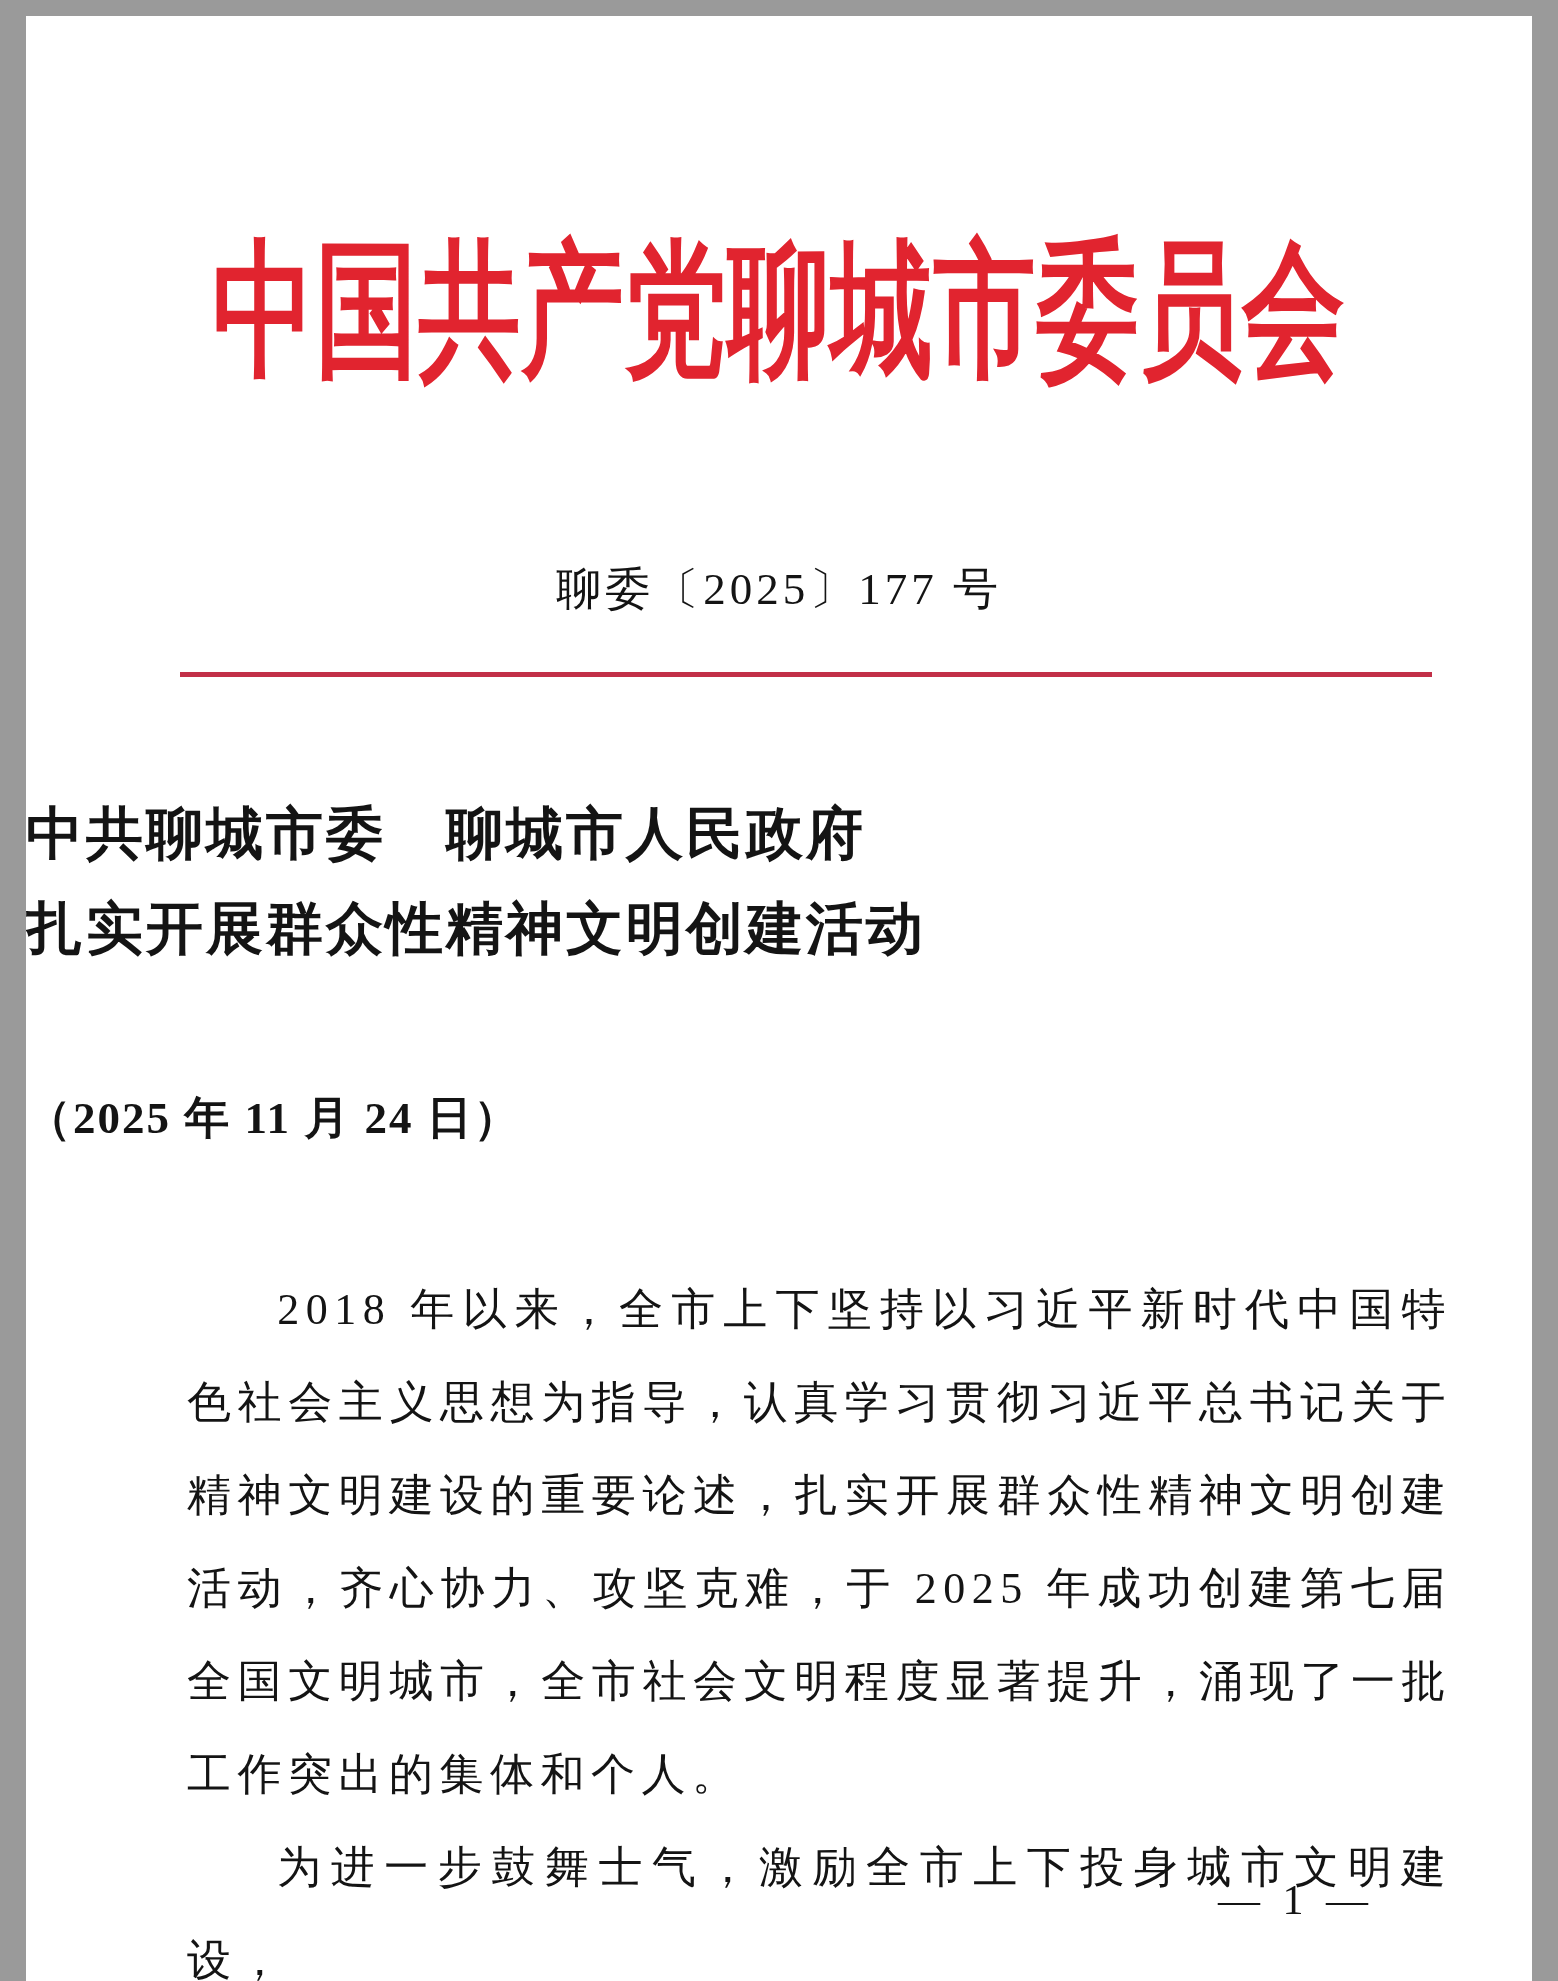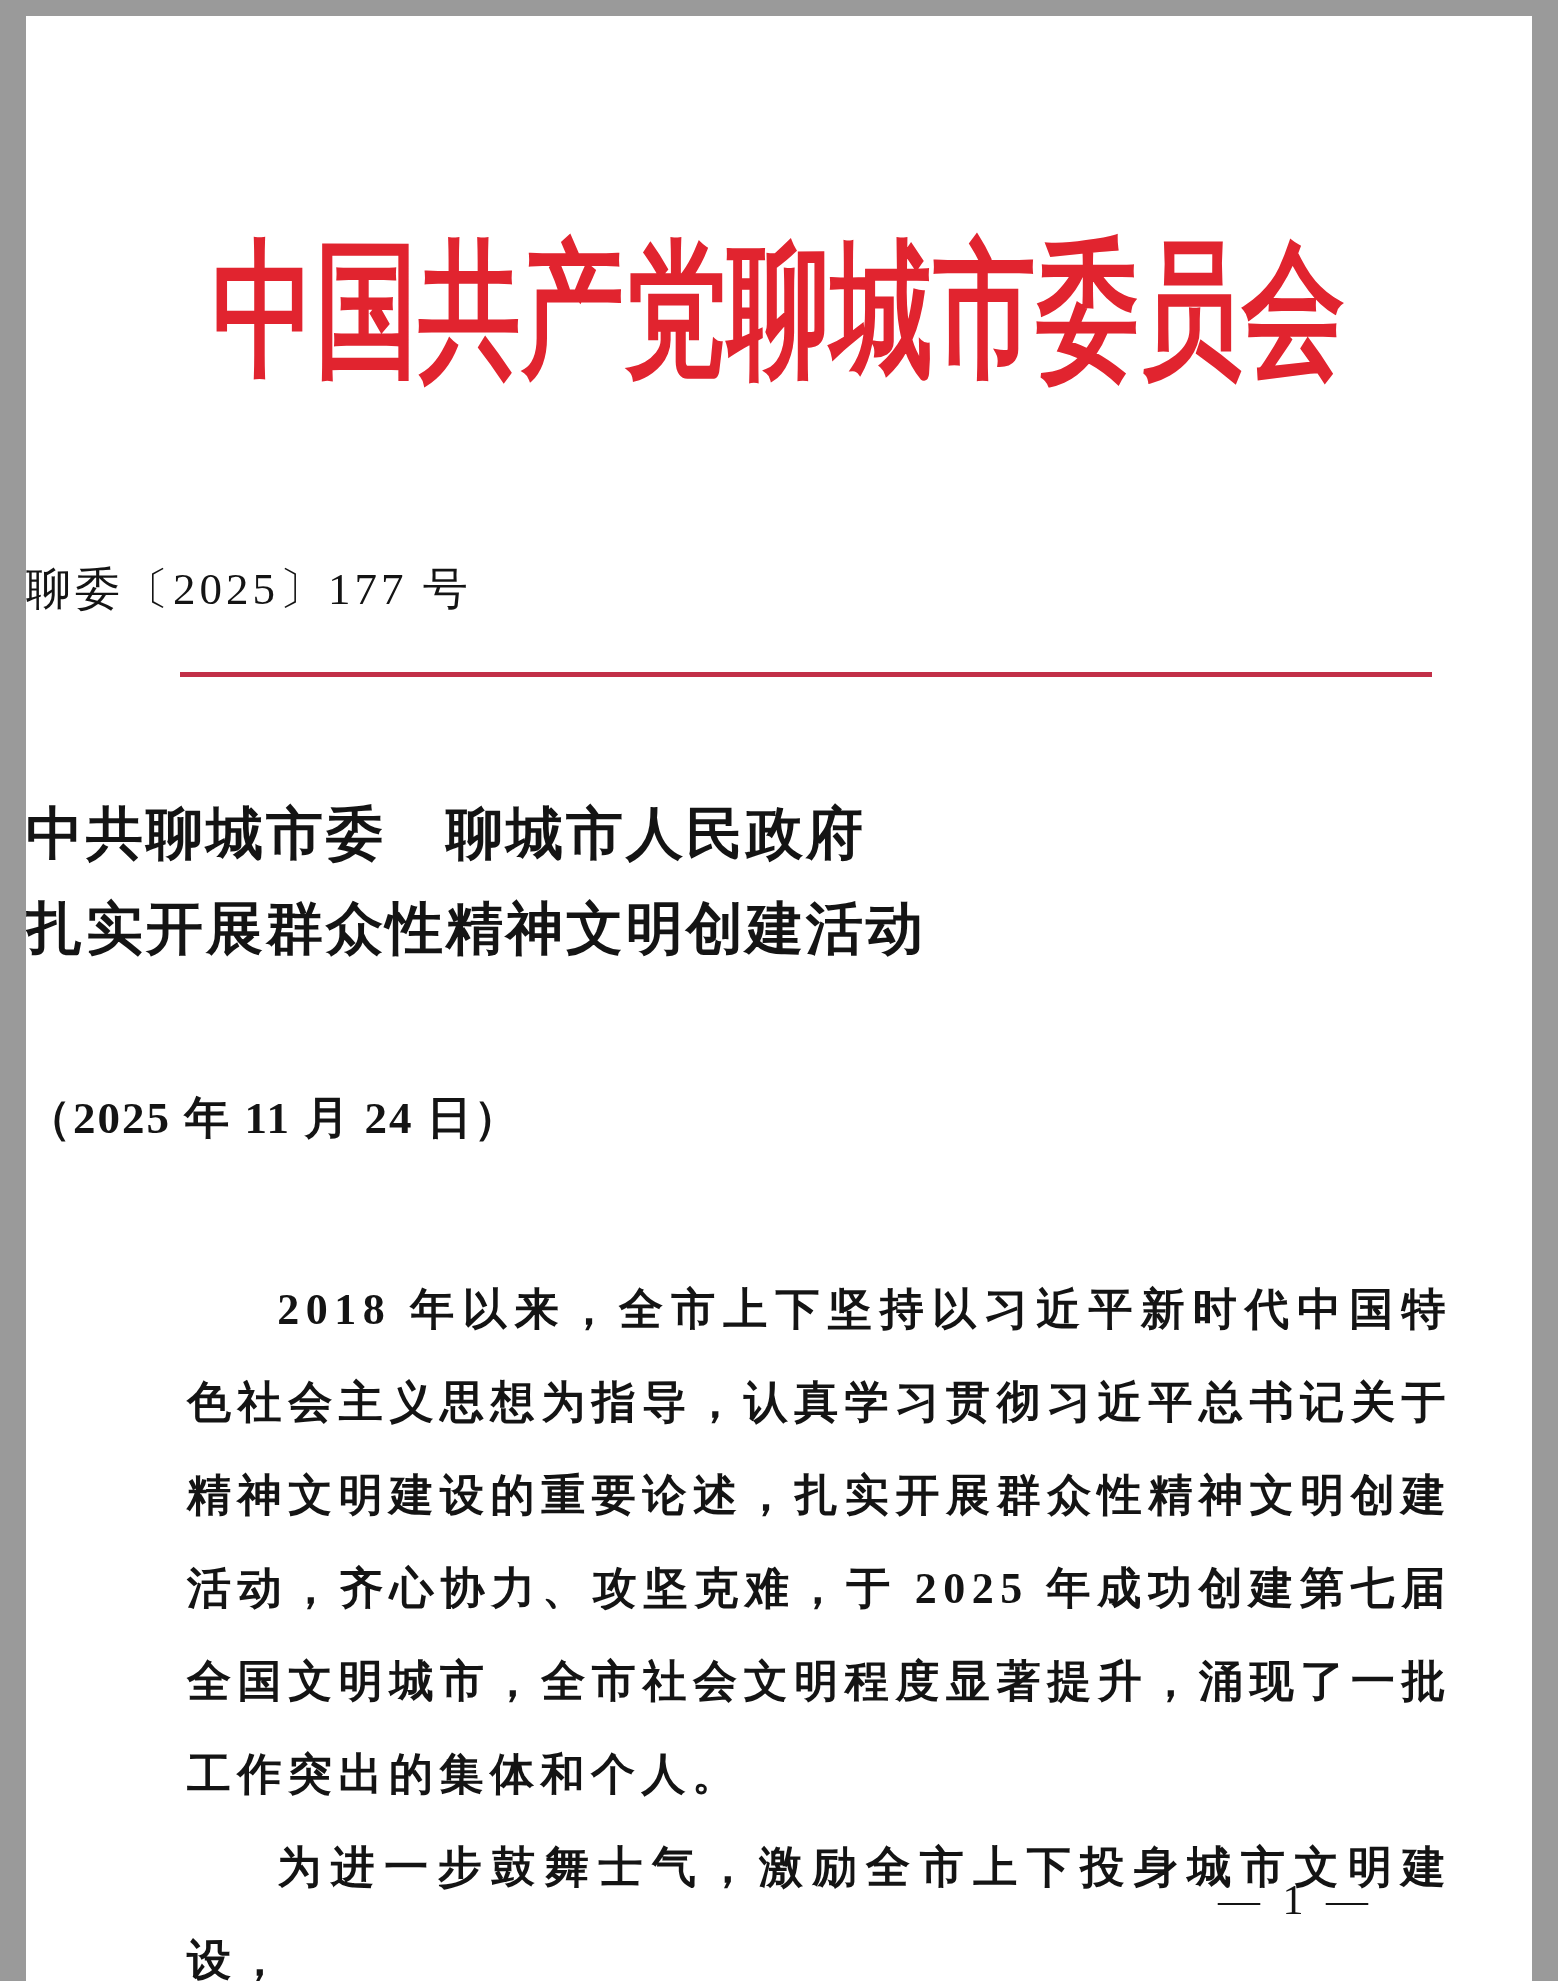--- a/index.html
+++ b/index.html
@@ -28,20 +28,21 @@
     font-size:102px;
     font-weight:bold;
     color:var(--header-red);
     letter-spacing:1px;
     white-space:nowrap;
     transform:scale(1,1.45);
     transform-origin:center top;
   }
   .doc-number{
     position:absolute;top:543px;left:0;width:100%;
+    text-align:center;
     font-size:45px;
     letter-spacing:4px;
   }
   .red-rule{
     position:absolute;top:656px;left:154px;
     width:1252px;height:5px;
     background:var(--rule-red);
   }
   .doc-title{
     position:absolute;top:770px;left:0;width:100%;
@@ -63,21 +64,20 @@
     position:absolute;top:1247px;left:161px;
     width:1265px;
     font-size:44px;
     line-height:93px;
     letter-spacing:6.5px;
     text-align:justify;
   }
   .body-text p{
     margin:0;
     text-indent:2.05em;
-    font-weight:bold;
   }
   .page-number{
     position:absolute;top:1860px;right:158px;
     font-size:42px;
     letter-spacing:6px;
     white-space:nowrap;
   }
 </style>
 </head>
 <body>

